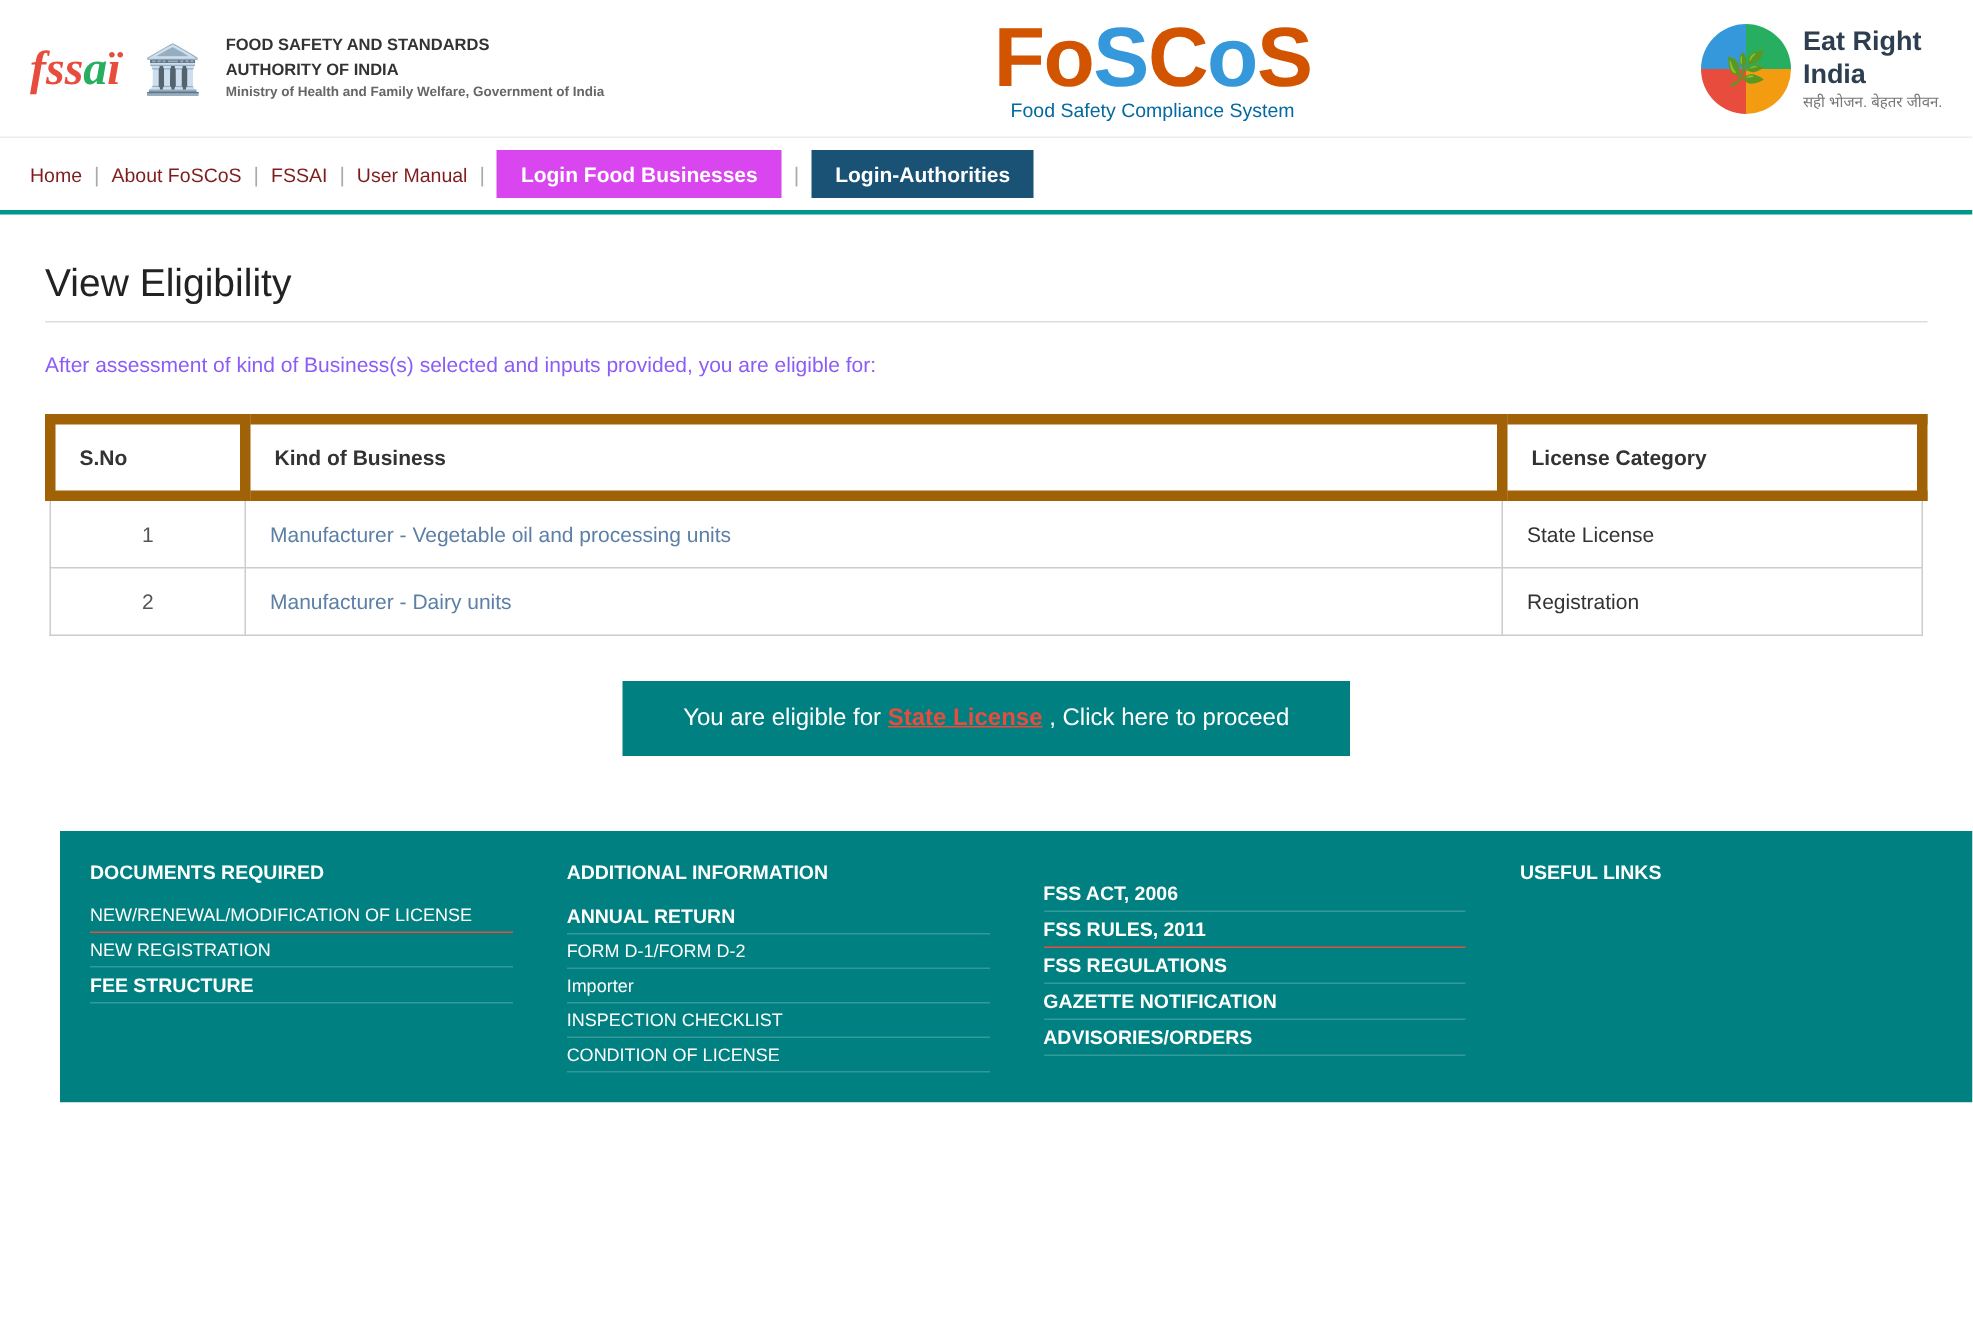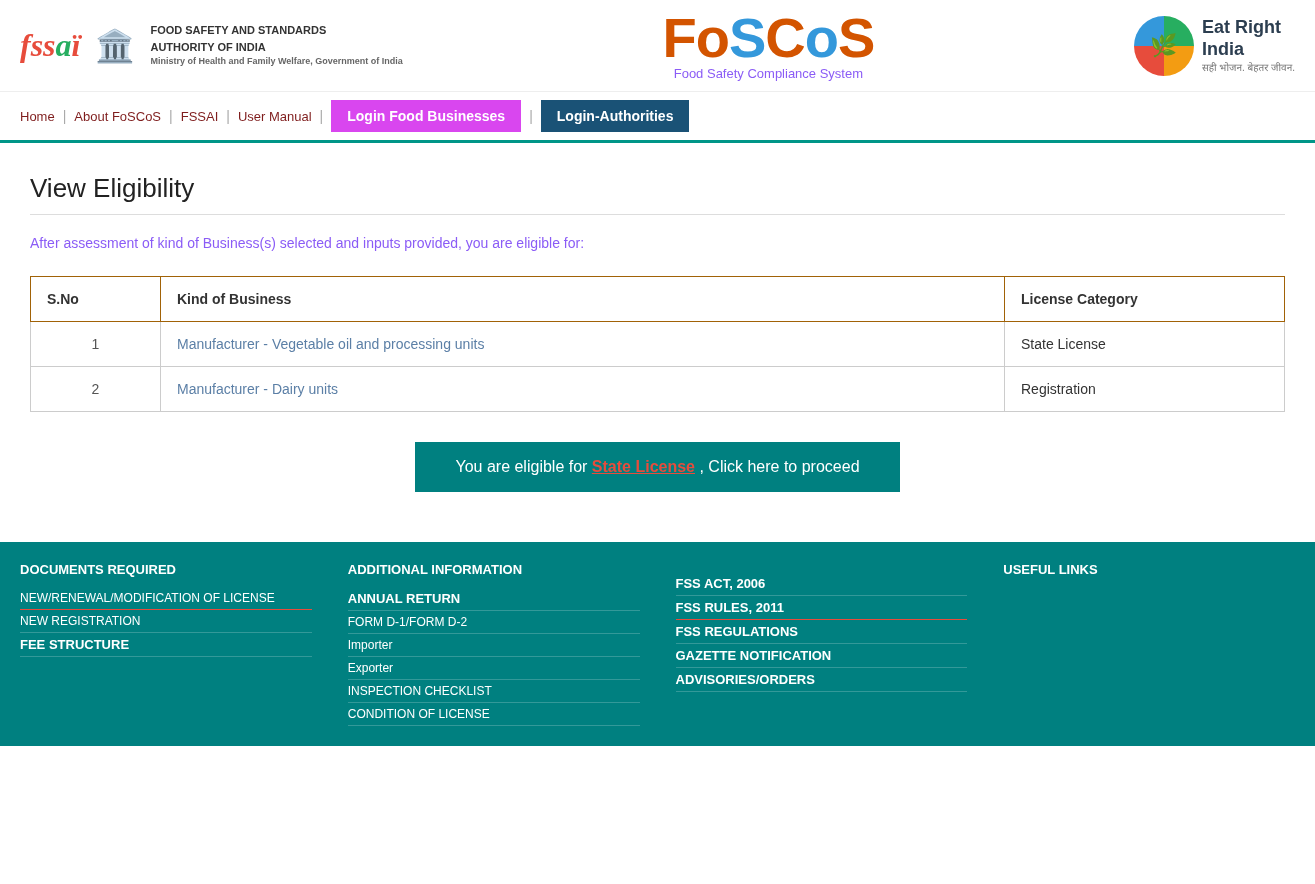--- a/index.html
+++ b/index.html
@@ -47,21 +47,21 @@
     }
     .foscos-title {
       font-size: 56px;
       font-weight: bold;
       color: #d35400;
       letter-spacing: -1px;
       line-height: 1;
     }
     .foscos-subtitle {
       font-size: 13px;
-      color: #8b5cf6;
+      color: #0369a1;
       text-align: center;
     }
 
     
     .eat-right {
       display: flex;
       align-items: center;
       gap: 8px;
     }
     .eat-right-circle {
@@ -145,21 +145,21 @@
       width: 100%;
       border-collapse: collapse;
       border: 1px solid #ccc;
       margin-bottom: 30px;
     }
     .eligibility-table th {
       background: #fff;
       font-weight: bold;
       padding: 14px 16px;
       text-align: left;
-      border: 1px solid #a16207;
+      border: 7px solid #a16207;
       font-size: 14px;
     }
     .eligibility-table td {
       padding: 14px 16px;
       border: 1px solid #ccc;
       font-size: 14px;
     }
     .col-sno { width: 130px; }
     .col-business { }
     .col-license { width: 280px; }
@@ -187,20 +187,21 @@
     }
 
     
     .footer {
       background: #008080;
       color: #fff;
       padding: 20px;
       display: grid;
       grid-template-columns: 1fr 1fr 1fr 1fr;
       gap: 36px;
+      margin-left: 40px;
     }
     .footer-col h4 {
       font-size: 13px;
       font-weight: bold;
       margin-bottom: 10px;
       text-transform: uppercase;
     }
     .footer-col ul {
       list-style: none;
       padding: 0;
@@ -320,21 +321,20 @@
         <li>NEW REGISTRATION</li>
         <li class="bold-item">FEE STRUCTURE</li>
       </ul>
   </div>
   <div class="footer-col">
     <h4>ADDITIONAL INFORMATION</h4>
     <ul id="footer-col2-list">
         <li class="bold-item">ANNUAL RETURN</li>
         <li>FORM D-1/FORM D-2</li>
         <li>Importer</li>
-        <li>Exporter</li>
         <li>INSPECTION CHECKLIST</li>
         <li>CONDITION OF LICENSE</li>
       </ul>
   </div>
   <div class="footer-col">
     <h4></h4>
     <ul id="footer-col3-list">
         <li class="bold-item">FSS ACT, 2006</li>
         <li class="bold-item red-underline">FSS RULES, 2011</li>
         <li class="bold-item">FSS REGULATIONS</li>

